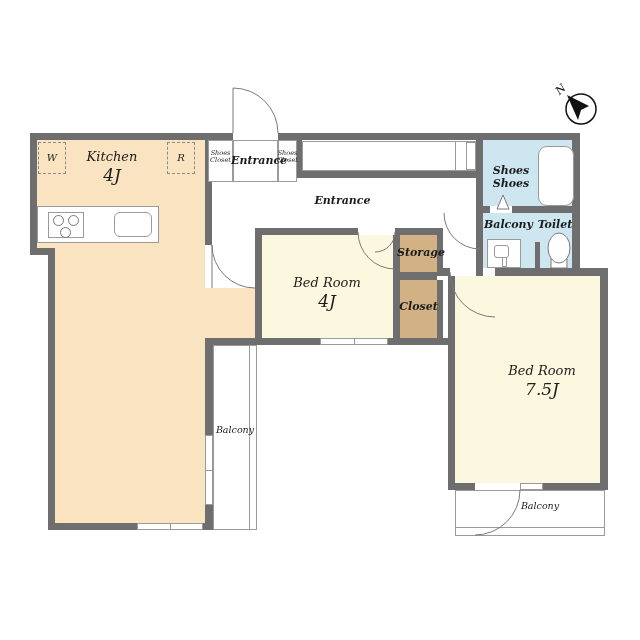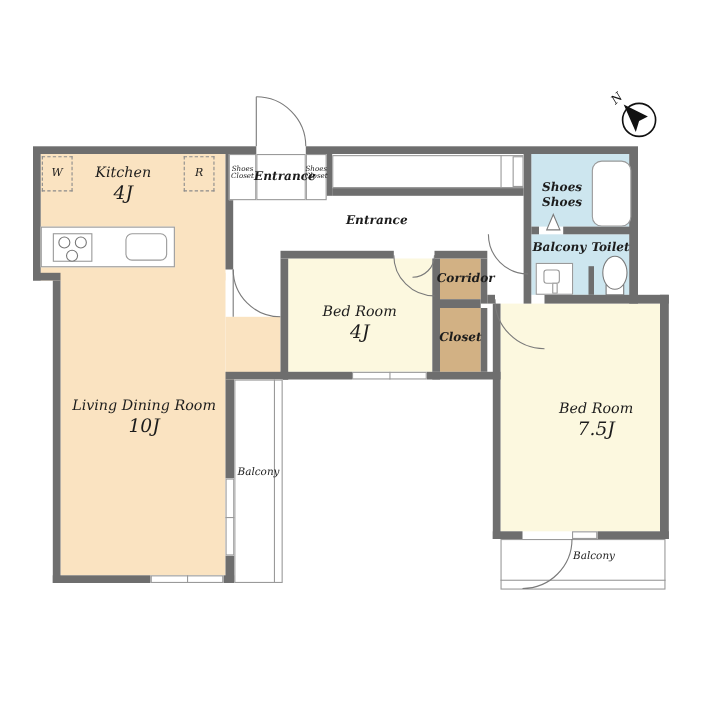--- a/index.html
+++ b/index.html
@@ -136,41 +136,37 @@
       <circle cx="581" cy="109" r="15" fill="#ffffff" stroke="#111" stroke-width="1.5"></circle>
       <polygon points="567,95 589,106 581,110 578,120" fill="#111"></polygon>
     </g>
   </svg>
   <div class="north-n" style="left:556px;top:83px;">N</div>
 
   <div class="label" style="left:52px;top:146px;width:120px;">
     <span class="rname">Kitchen</span><br>
     <span class="rsize">4J</span>
   </div>
-  <div class="label" style="left:56px;top:358px;width:150px;">
-    <span class="rname">Living Dining Room</span><br>
-    <span class="rsize">10J</span>
-  </div>
   <div class="label" style="left:272px;top:272px;width:110px;">
     <span class="rname">Bed Room</span><br>
     <span class="rsize">4J</span>
   </div>
   <div class="label" style="left:487px;top:360px;width:110px;">
     <span class="rname">Bed Room</span><br>
     <span class="rsize">7.5J</span>
   </div>
   <div class="label mid" style="left:488px;top:164px;width:46px;">
     <span>Shoes</span><br>
     <span>Shoes</span>
   </div>
   <div class="label mid" style="left:481px;top:218px;width:55px;">Balcony</div>
   <div class="label mid" style="left:537px;top:218px;width:36px;">Toilet</div>
   <div class="label mid" style="left:300px;top:194px;width:85px;">Entrance</div>
   <div class="label mid" style="left:231px;top:154px;width:49px;">Entrance</div>
-  <div class="label mid" style="left:397px;top:246px;width:43px;">Corridor</div>
+  <div class="label mid" style="left:397px;top:246px;width:43px;">Storage</div>
   <div class="label mid" style="left:397px;top:300px;width:43px;">Closet</div>
   <div class="label small" style="left:211px;top:424px;width:48px;">Balcony</div>
   <div class="label small" style="left:508px;top:500px;width:64px;">Balcony</div>
   <div class="label tiny" style="left:207px;top:150px;width:27px;">
     <span>Shoes</span><br>
     <span>Closet</span>
   </div>
   <div class="label tiny" style="left:276px;top:150px;width:23px;">
     <span>Shoes</span><br>
     <span>Closet</span>

